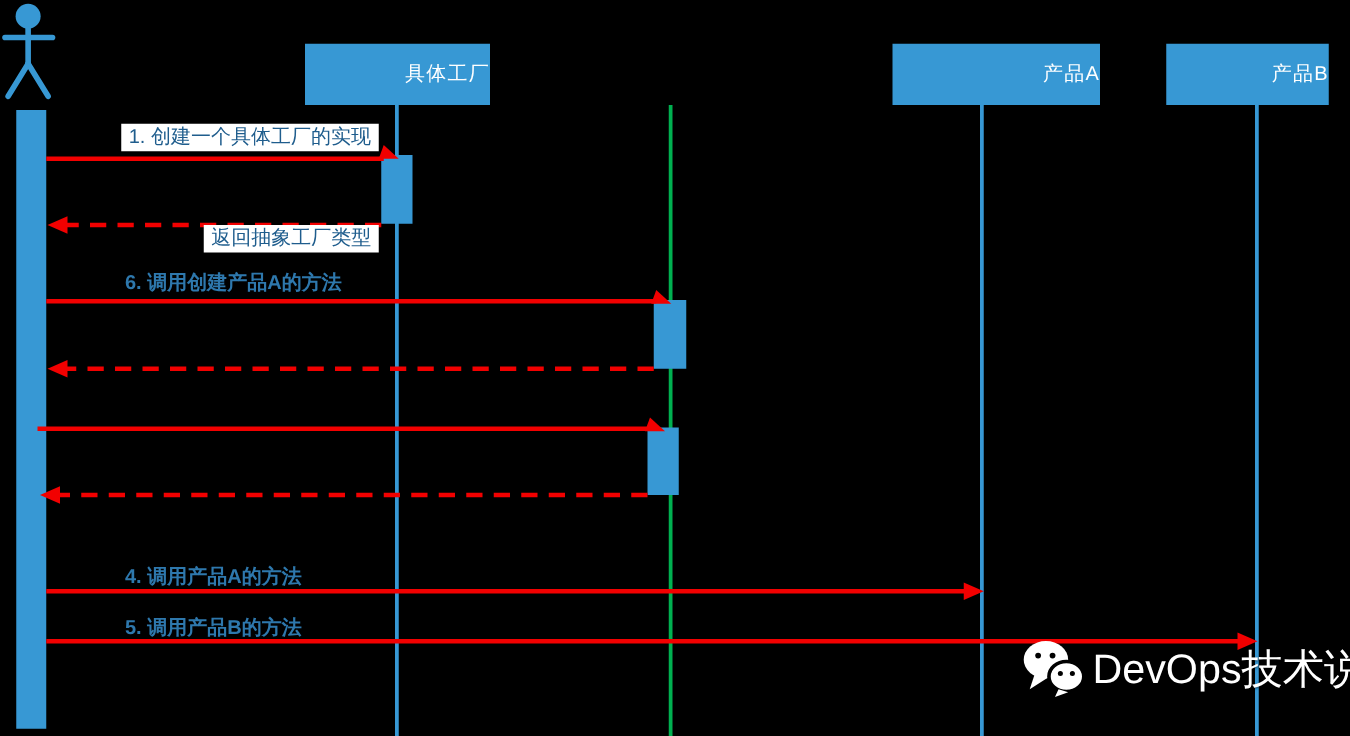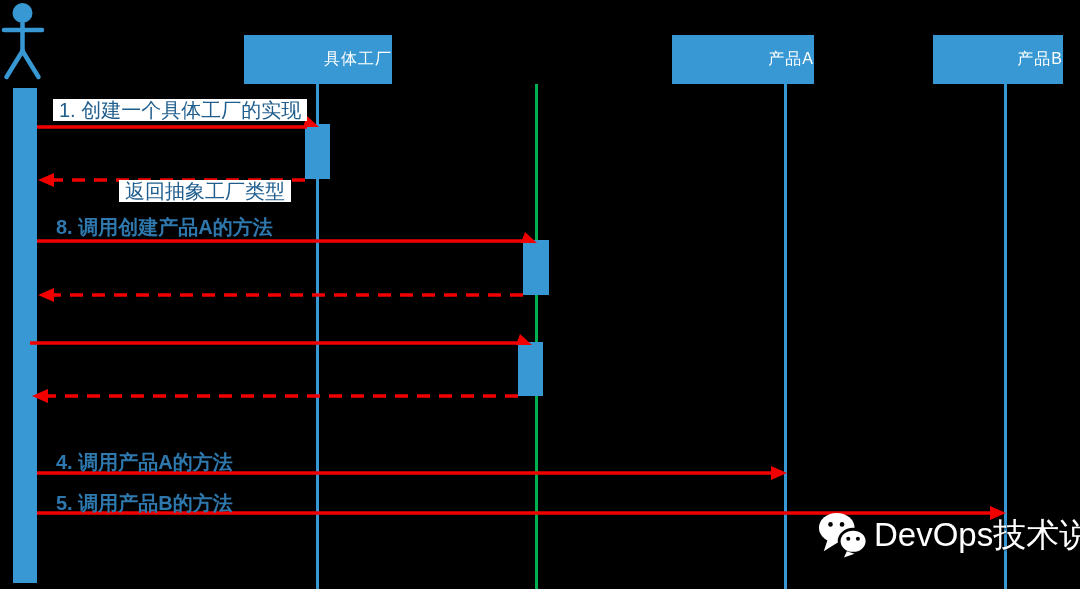--- a/index.html
+++ b/index.html
@@ -19,22 +19,22 @@
   .lifeline{position:absolute;top:84px;height:505px;width:3px;background:var(--blue);}
   .lifeline.green{background:var(--green);}
 
   .activation{position:absolute;background:var(--blue);}
 
   .actor-svg{position:absolute;left:1px;top:2px;}
 
   .arrows{position:absolute;left:0;top:0;}
 
   .msg-label{
-    position:absolute;font-size:20px;font-weight:600;color:var(--msg-text);
-    white-space:nowrap;line-height:20px;
+    position:absolute;font-size:16px;font-weight:600;color:var(--msg-text);
+    white-space:nowrap;line-height:20px;margin-left:44px;
   }
   .msg-label.hl{
     background:var(--label-bg);color:var(--msg-text-hl);font-weight:400;
     padding:1px 6px;
   }
 
   .watermark{position:absolute;left:818px;top:511px;display:flex;align-items:center;color:var(--white);}
   .watermark-text{font-size:33px;font-weight:500;margin-left:6px;white-space:nowrap;
     text-shadow:0 1px 2px rgba(0,0,0,.6);}
 </style>
@@ -49,21 +49,21 @@
       <line x1="21.5" y1="21" x2="21.5" y2="51"></line>
       <line x1="3" y1="28" x2="41" y2="28"></line>
       <line x1="21.5" y1="49" x2="5.5" y2="75"></line>
       <line x1="21.5" y1="49" x2="37.5" y2="75"></line>
     </g>
   </svg>
 
   <div class="participant" style="left:244px;width:148px">
     <span>具体工厂</span>
   </div>
-  <div class="participant" style="left:672px;width:142px">
+  <div class="participant" style="left:714px;width:166px">
     <span>产品A</span>
   </div>
   <div class="participant" style="left:933px;width:130px">
     <span>产品B</span>
   </div>
 
   <div class="lifeline" style="left:316px"></div>
   <div class="lifeline green" style="left:535px"></div>
   <div class="lifeline" style="left:784px"></div>
   <div class="lifeline" style="left:1004px"></div>
@@ -111,21 +111,21 @@
 
       <g>
         <line x1="37" y1="513" x2="991" y2="513"></line>
         <polygon points="1006,513 990,506 990,520" stroke="none"></polygon>
       </g>
     </g>
   </svg>
 
   <div class="msg-label hl" style="left:53px;top:99px">1. 创建一个具体工厂的实现</div>
   <div class="msg-label hl" style="left:119px;top:180px">返回抽象工厂类型</div>
-  <div class="msg-label" style="left:56px;top:217px">8. 调用创建产品A的方法</div>
+  <div class="msg-label" style="left:56px;top:217px">6. 调用创建产品A的方法</div>
   <div class="msg-label" style="left:56px;top:452px">4. 调用产品A的方法</div>
   <div class="msg-label" style="left:56px;top:493px">5. 调用产品B的方法</div>
 
   <div class="watermark">
     <svg width="50" height="48" viewBox="0 0 52 48">
 
       <ellipse cx="19.5" cy="16.5" rx="18.5" ry="15.5" fill="var(--white)"></ellipse>
       <polygon points="10,29 6,41 21,31.5" fill="var(--white)"></polygon>
       <circle cx="13" cy="13" r="2.4" fill="#000"></circle>
       <circle cx="25" cy="13" r="2.4" fill="#000"></circle>

